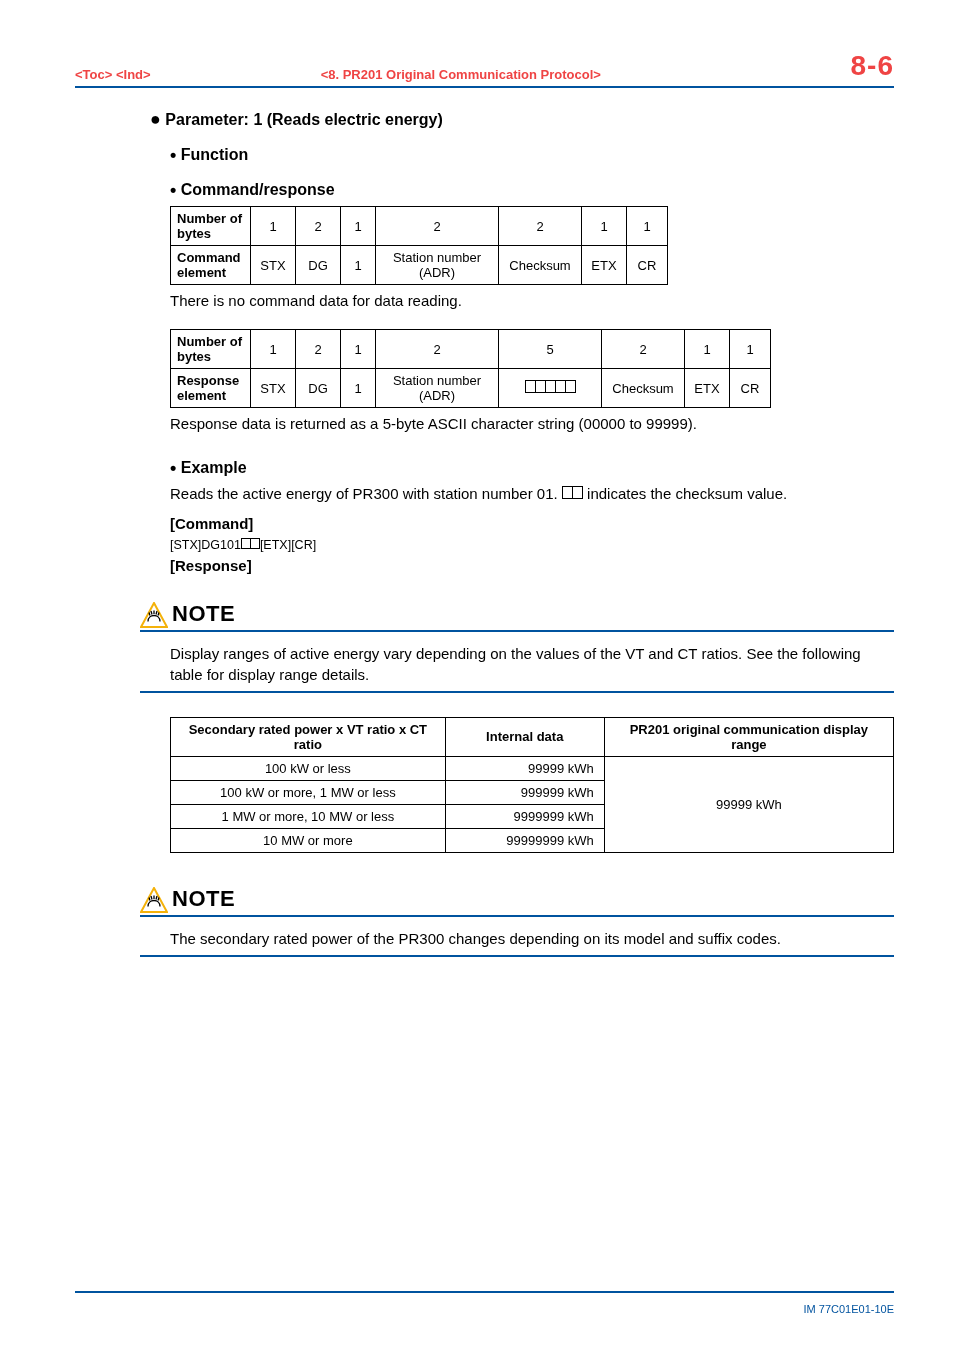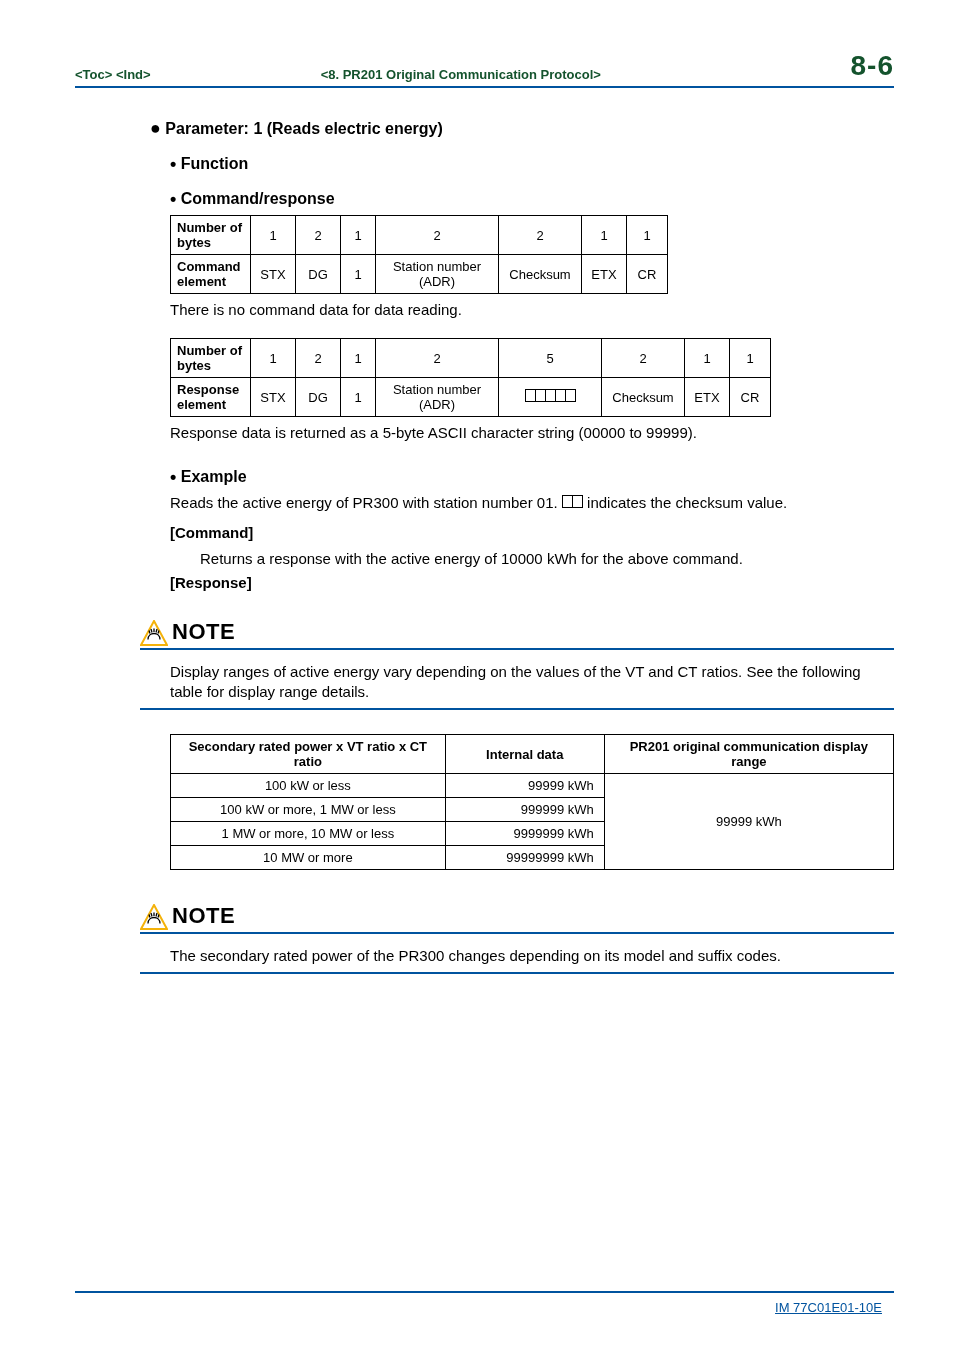--- a/index.html
+++ b/index.html
@@ -21,30 +21,30 @@
   }
 
   
   .hdr-line {
     border-top: 2px solid #00539f;
     margin-top: 4px;
   }
   .hdr-row {
     display: flex;
     align-items: flex-end;
-    color: #14532d;
+    color: #ef4444;
     font-weight: bold;
   }
   .hdr-left { font-size: 13px; flex: 0 0 auto; }
   .hdr-mid { font-size: 13px; margin-left: 170px; flex: 1 1 auto; }
   .hdr-right { font-size: 28px; font-weight: 800; margin-left: auto; letter-spacing:1px; }
 
   .content {
     padding-left: 95px;
-    padding-top: 30px;
+    padding-top: 21px;
   }
 
   .param-hdr {
     font-weight: bold;
     margin-left: -20px;
     font-size: 16px;
   }
   .param-bullet { font-size: 18px; font-weight:900; }
 
   .sub-hdr {
@@ -128,24 +128,23 @@
     padding: 4px 8px;
   }
   table.range th { font-weight: bold; text-align: center}
   table.range td.c1 { text-align: center; padding-left: 40px; padding-right:40px; text-align:center;margin-left:16px;}
   table.range td.c2 { text-align: right; padding-right: 10px;}
   table.range td.c3 { text-align: center; }
 
   .footer {
     position:absolute;
     bottom: 36px;
-    right: 72px;
+    right: 60px;
     color: #00539f;
-    font-size: 13px;
-    text-decoration: underline;
+    font-size: 11px;
   }
   .footer-line {
     position:absolute;
     bottom: 58px;
     left:75px; right:60px;
     border-top: 2px solid #00539f;
   }
 </style>
 </head>
 <body>
@@ -232,21 +231,23 @@
 
   <div class="sub-hdr" style="margin-top:22px">
     <span class="sub-bullet">•</span>
     <span>Example</span>
   </div>
   <div class="para">
     <span>Reads the active energy of PR300 with station number 01. </span><span class="boxchar"></span><span class="boxchar"></span><span> indicates the checksum value.</span>
   </div>
 
   <div class="para strong" style="margin-top:10px">[Command]</div>
-  <div class="para indent">Returns a response with the active energy of 10000 kWh for the above command.</div>
+  <div class="mono-line">
+    <span>[STX]DG101</span><span class="boxchar" style="height:9px;width:8px"></span><span class="boxchar" style="height:9px;width:8px"></span><span>[ETX][CR]</span>
+  </div>
 
   <div class="para strong" style="margin-top:4px">[Response]</div>
 
   <div class="note-block">
     <div class="note-head">
       <svg width="28" height="26" viewBox="0 0 28 26">
         <polygon points="14,1 27,25 1,25" fill="#fff" stroke="#f4b20a" stroke-width="2"></polygon>
         <g stroke="#000" stroke-width="1.3" fill="none" transform="translate(0,1.5)">
           <path d="M8 18 C 8 10, 20 10, 20 18"></path>
           <line x1="10" y1="12" x2="9" y2="9"></line>

